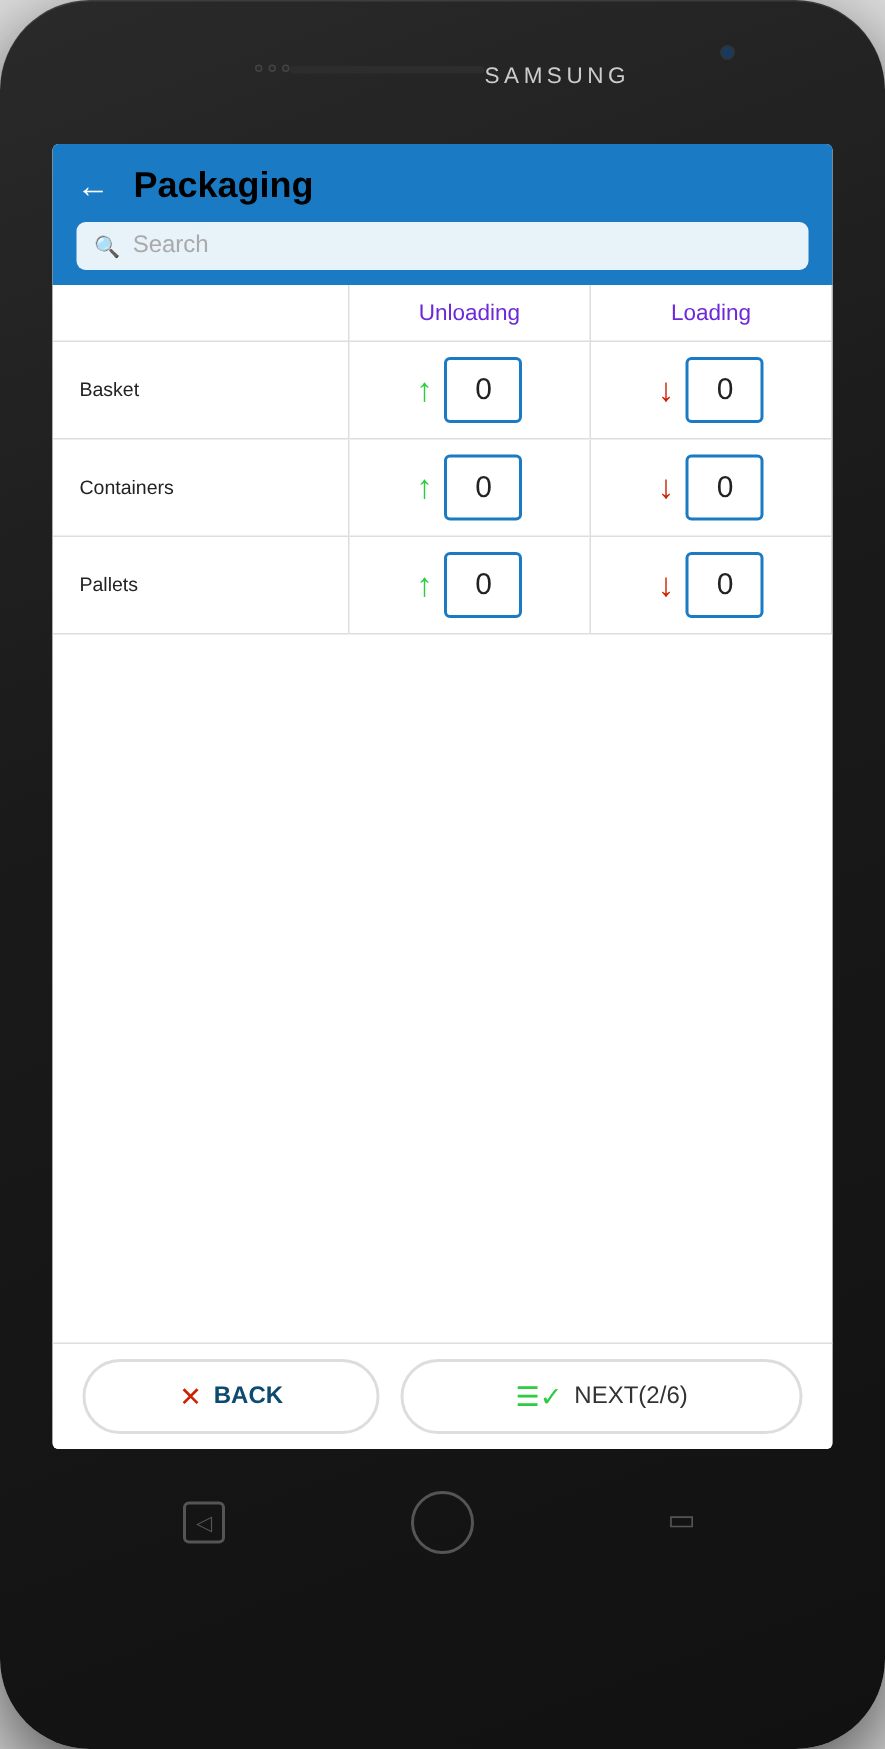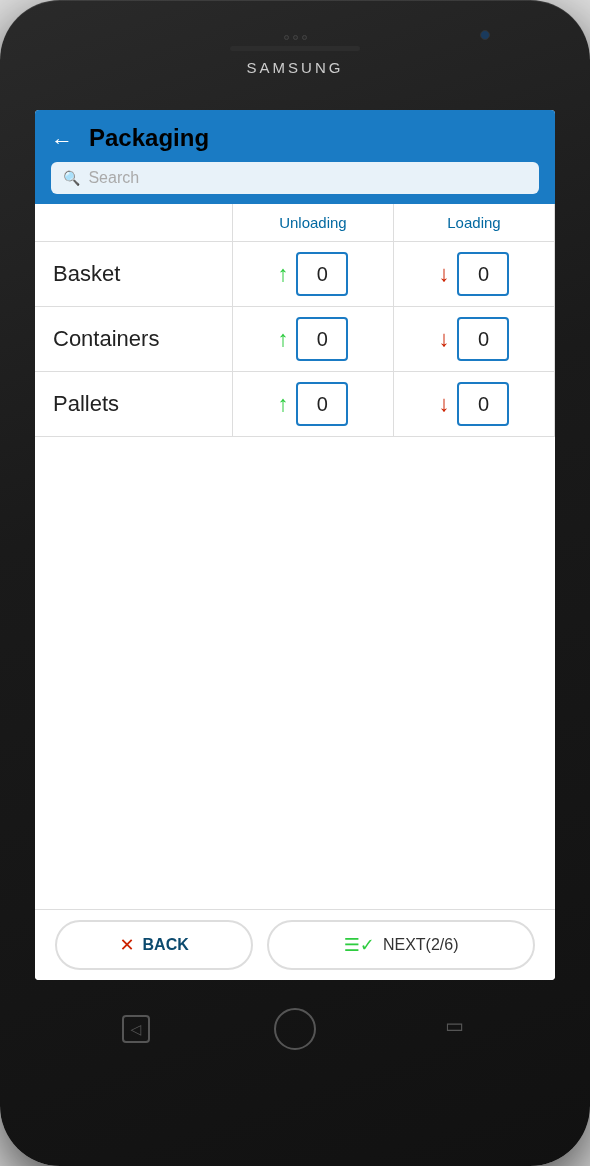--- a/index.html
+++ b/index.html
@@ -23,23 +23,23 @@
       flex-direction: column;
       align-items: center;
       justify-content: flex-start;
       box-shadow: 0 20px 60px rgba(0,0,0,0.7), inset 0 1px 0 rgba(255,255,255,0.1);
       padding: 0;
     }
 
     
     .phone-top-bezel {
       width: 100%;
-      height: 110px;
-      display: flex;
-      flex-direction: column;
+      height: 96px;
+      display: flex;
+      flex-direction: row;
       align-items: center;
       justify-content: center;
       position: relative;
     }
 
     .phone-dots {
       display: flex;
       gap: 4px;
       margin-bottom: 6px;
     }
@@ -145,42 +145,42 @@
 
     table {
       width: 100%;
       border-collapse: collapse;
     }
 
     thead th {
       padding: 10px 6px;
       font-size: 15px;
       font-weight: 500;
-      color: #0369a1;
+      color: #6d28d9;
       border-bottom: 1px solid #ddd;
       border-right: 1px solid #ddd;
       text-align: center;
     }
 
     thead th:first-child {
       border-right: 1px solid #ddd;
     }
 
     tbody tr {
       border-bottom: 1px solid #ddd;
     }
 
     tbody td {
       padding: 10px 6px;
       border-right: 1px solid #ddd;
       vertical-align: middle;
     }
 
     .item-name {
-      font-size: 22px;
+      font-size: 13px;
       color: #222;
       padding-left: 12px;
     }
 
     .cell-group {
       display: flex;
       align-items: center;
       justify-content: center;
       gap: 8px;
     }

